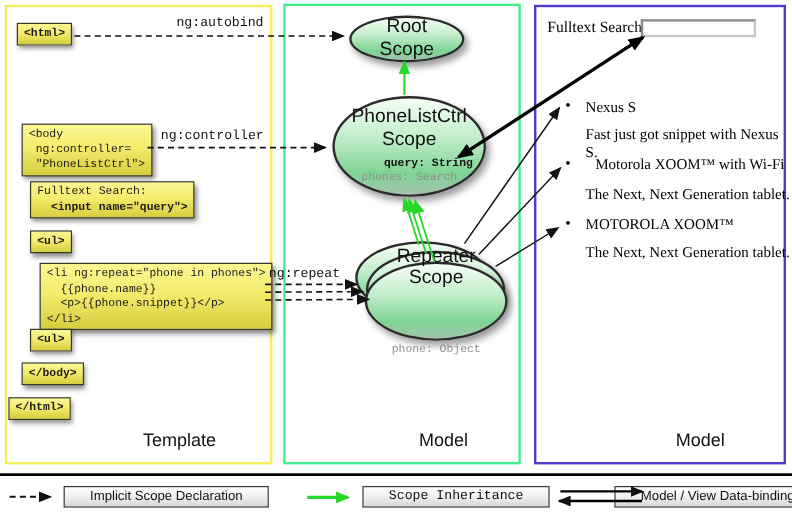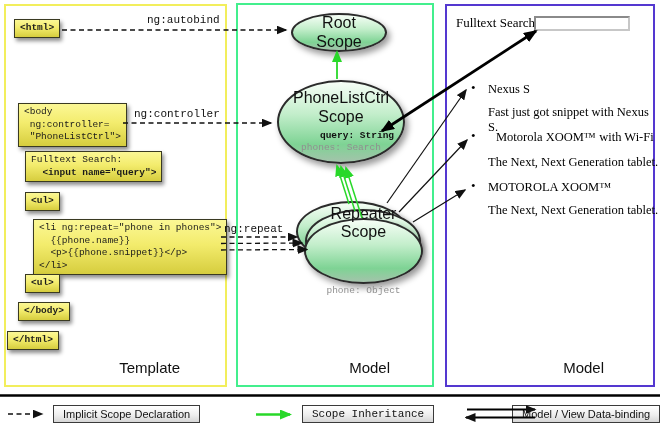--- a/index.html
+++ b/index.html
@@ -29,21 +29,21 @@
   .prop-muted{color:#8f8f8f;}
   
   .viewtext{position:absolute;font-family:"Liberation Serif",serif;font-size:12.5px;color:#000;}
   .vbullet{position:absolute;font-family:"Liberation Serif",serif;font-size:13px;color:#000;}
   .viewinput{position:absolute;left:534px;top:16px;width:88px;height:11px;
              border:2px solid;border-color:#8a8a8a #c7c7c7 #c7c7c7 #8a8a8a;background:#fff;
              font-family:"Liberation Serif",serif;font-size:11px;padding:0 2px;}
   
   .legendbox{position:absolute;border:1.7px solid #3a3a3a;
              background:linear-gradient(180deg,#ffffff 0%,#eeeeee 55%,#d6d6d6 100%);
-             font-size:11px;color:#111;padding:2px 9px;white-space:nowrap;}
+             font-size:11px;color:#111;padding:2px 21px;white-space:nowrap;}
   svg.overlay{position:absolute;left:0;top:0;pointer-events:none;}
 </style>
 </head>
 <body>
 
 <div class="col col-template"></div>
 <div class="col col-model"></div>
 <div class="col col-view"></div>
 
 <div class="collabel" style="left:70px;top:359px;">Template</div>

